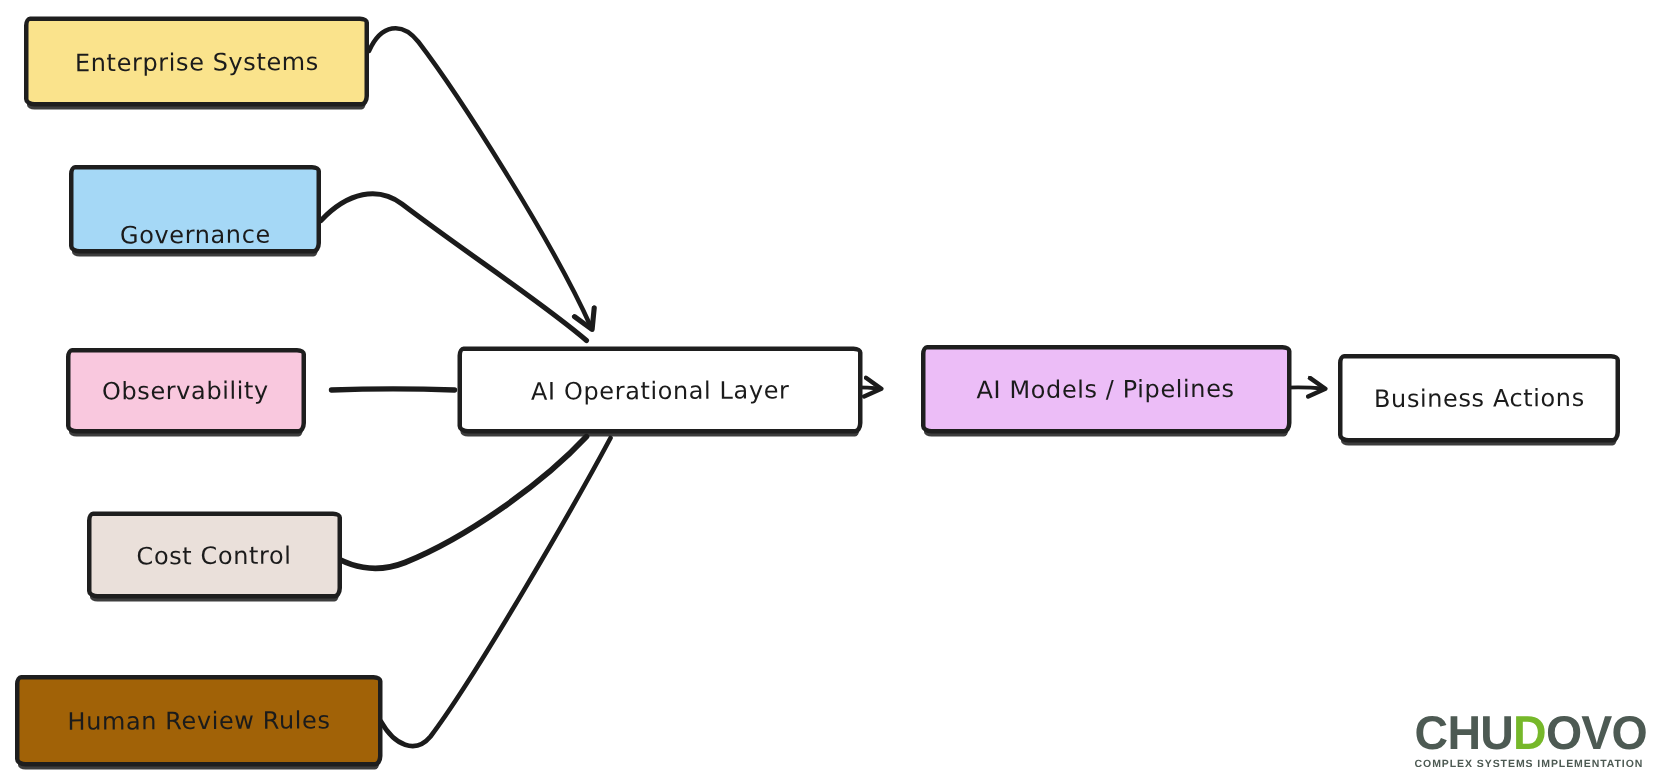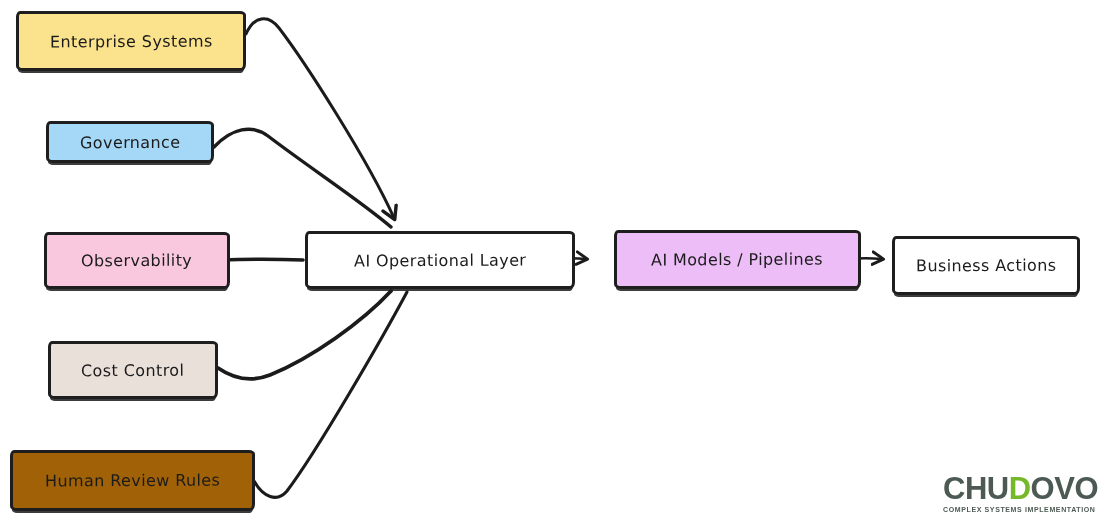--- a/index.html
+++ b/index.html
@@ -36,22 +36,22 @@
     font-size: 16px;
     letter-spacing: 0.4px;
     white-space: nowrap;
     text-align: center;
   }
   .node span {
     transform: rotate(-0.3deg);
   }
   
   #node-enterprise-systems { left: 16px;  top: 11px;  width: 230px; height: 60px; }
-  #node-governance         { left: 46px;  top: 121px; width: 168px; height: 42px; }
-  #node-observability      { left: 44px;  top: 232px; width: 186px; height: 57px; }
+  #node-governance         { left: 46px;  top: 110px; width: 168px; height: 59px; align-items: flex-end; }
+  #node-observability      { left: 44px;  top: 232px; width: 160px; height: 57px; }
   #node-cost-control       { left: 48px;  top: 341px; width: 170px; height: 58px; }
   #node-human-review-rules { left: 10px;  top: 450px; width: 245px; height: 61px; }
   #node-ai-operational-layer { left: 305px; top: 231px; width: 270px; height: 58px; }
   #node-ai-models-pipelines  { left: 614px; top: 230px; width: 247px; height: 59px; }
   #node-business-actions     { left: 892px; top: 218px; width: 188px; height: 59px; margin-top: 18px; }
 
   .logo {
     position: absolute;
     right: 10px;
     bottom: 7px;
@@ -110,21 +110,21 @@
   </div>
 
   <div class="node" id="node-governance" style="background-color: rgb(165, 216, 246);">
     <span>Governance</span>
   </div>
 
   <div class="node" id="node-observability" style="background-color: rgb(249, 200, 222);">
     <span>Observability</span>
   </div>
 
-  <div class="node" id="node-cost-control" style="background-color: rgb(234, 224, 218);">
+  <div class="node" id="node-cost-control" style="background-color: rgb(234, 224, 218); margin-left: 10px;">
     <span>Cost Control</span>
   </div>
 
   <div class="node" id="node-human-review-rules" style="background-color: #a16207;">
     <span>Human Review Rules</span>
   </div>
 
   <div class="node" id="node-ai-operational-layer" style="background-color: rgb(255, 255, 255);">
     <span>AI Operational Layer</span>
   </div>

